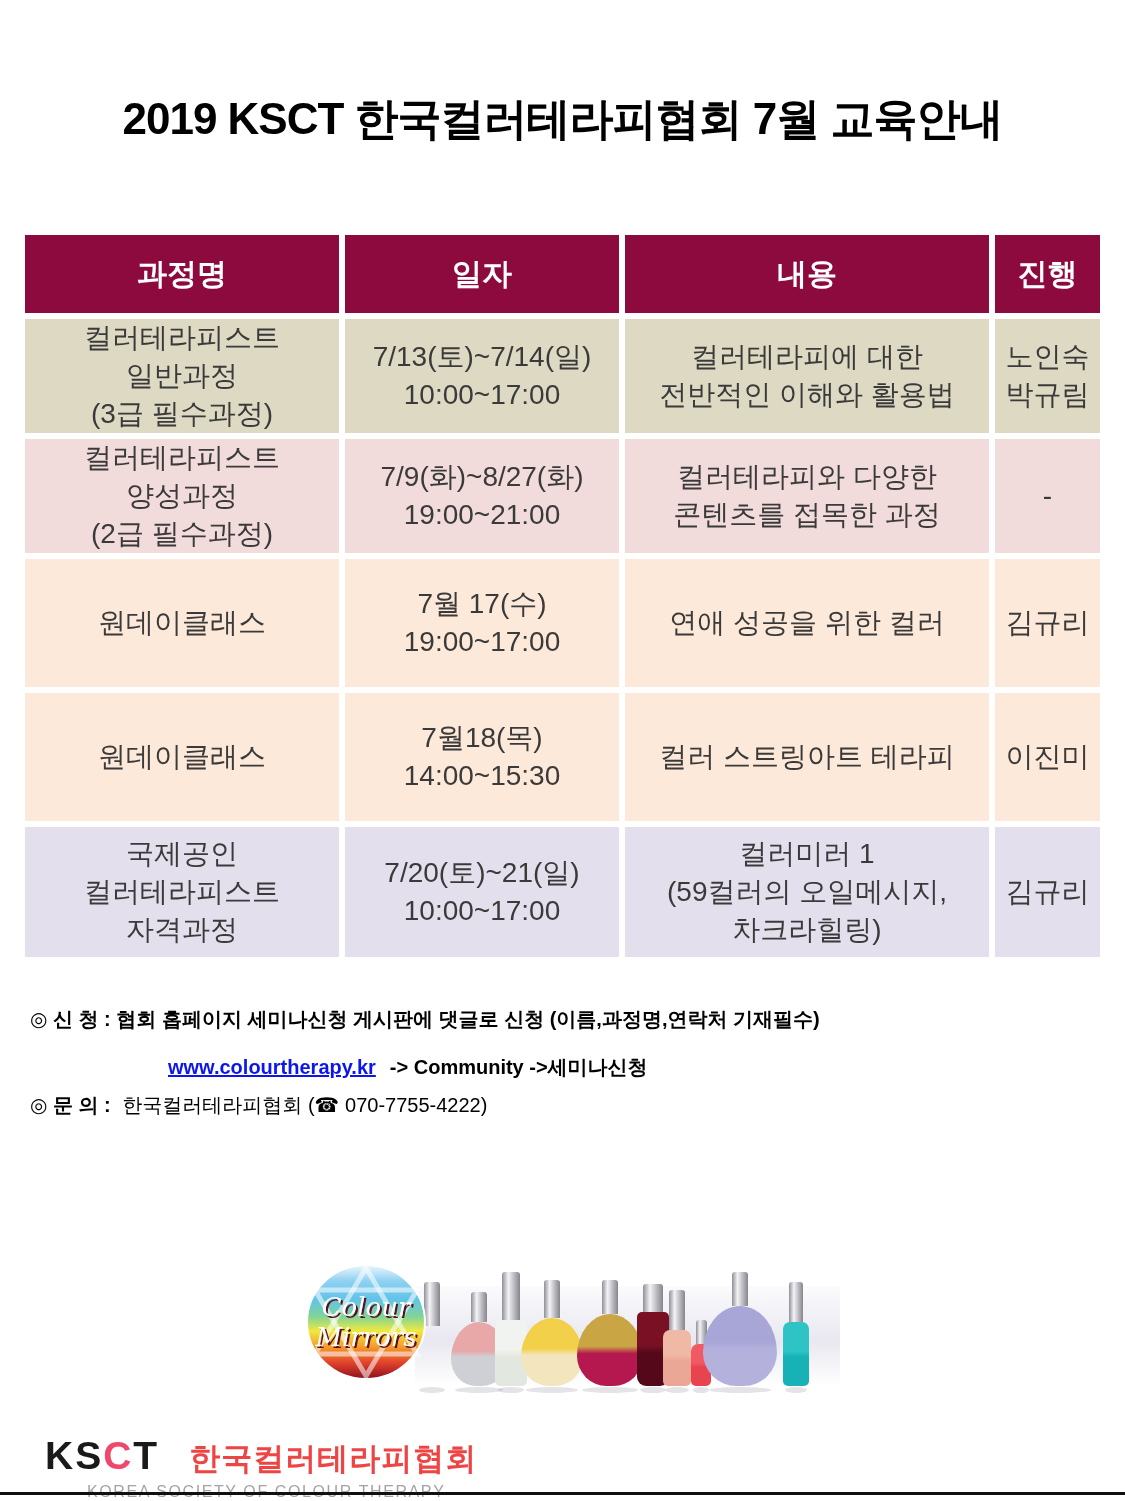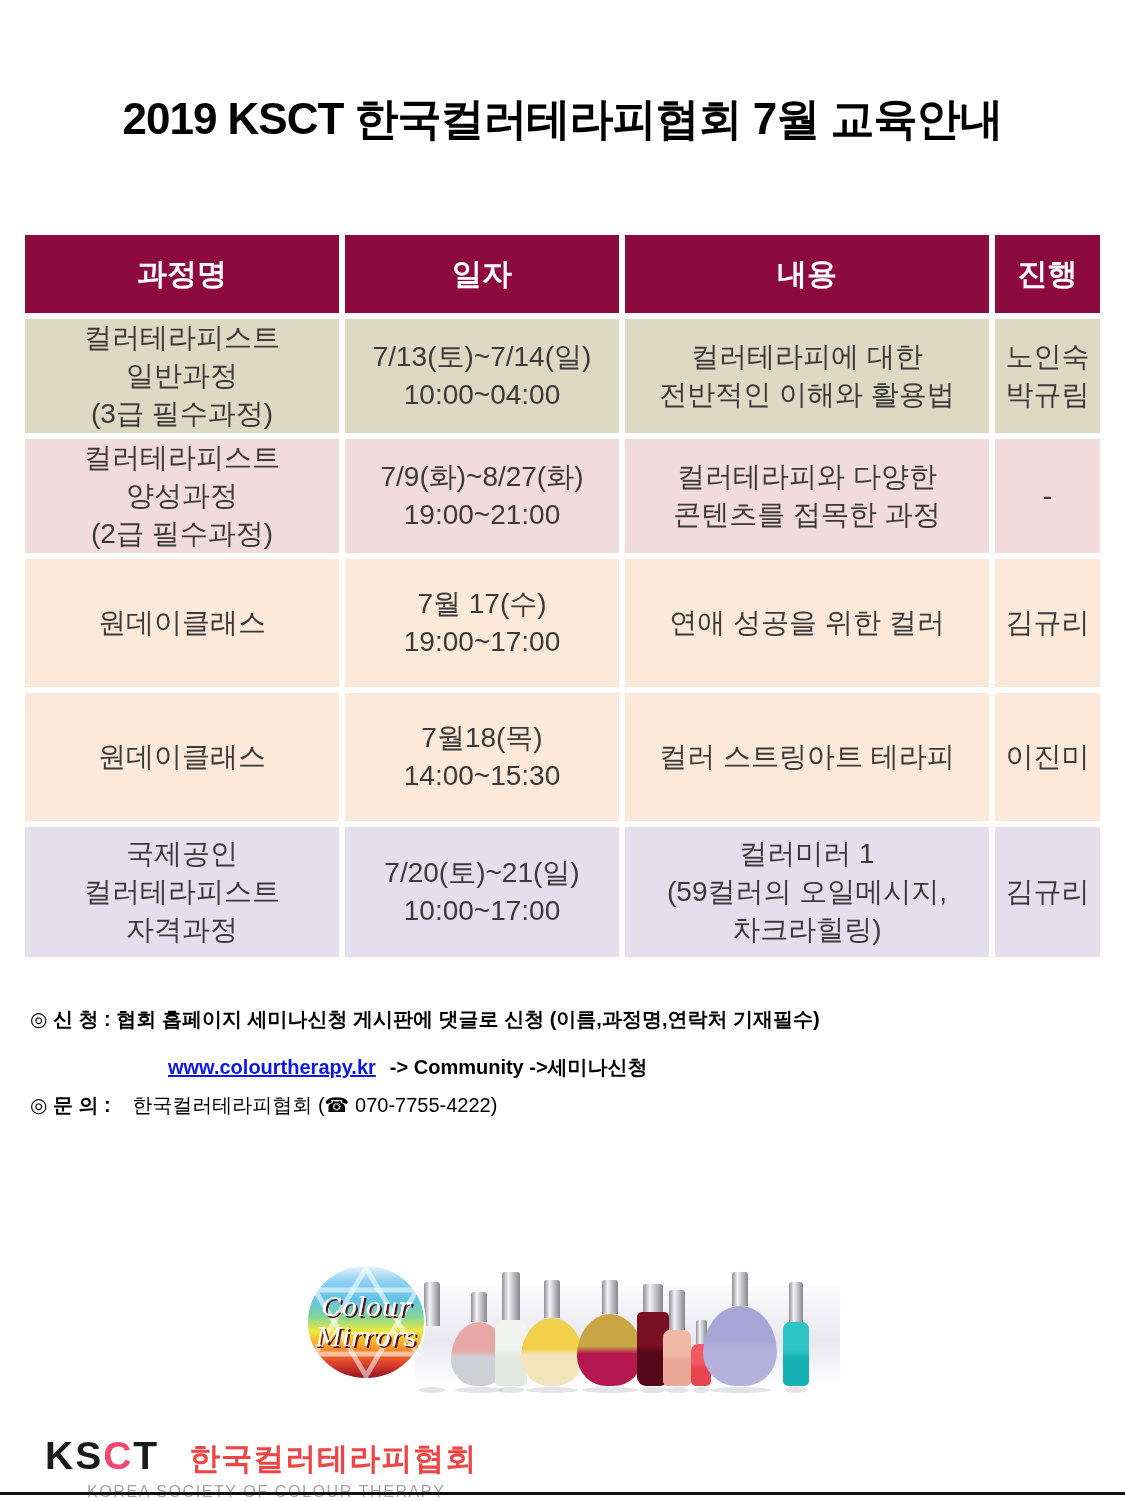--- a/index.html
+++ b/index.html
@@ -33,21 +33,21 @@
   tbody tr:nth-child(3) td{background:var(--row-bg-3);height:128px;}
   tbody tr:nth-child(4) td{background:var(--row-bg-4);height:128px;}
   tbody tr:nth-child(5) td{background:var(--row-bg-5);height:130px;}
   
   .note{position:absolute;font-size:20px;font-weight:bold;color:#000;white-space:nowrap;}
   .note-apply{left:30px;top:1006px;}
   .note-link-line{left:168px;top:1046px;margin-top:8px;}
   .note-link-line a{color:var(--link-color);font-weight:bold;text-decoration:underline;}
   .note-link-suffix{margin-left:14px;}
   .note-contact{left:30px;top:1092px;}
-  .note-contact .plain{font-weight:normal;margin-left:16px;}
+  .note-contact .plain{font-weight:normal;margin-left:6px;}
   
   .figure{position:absolute;left:305px;top:1256px;width:525px;height:140px;}
   .shelf{
     position:absolute;left:110px;right:-10px;top:30px;bottom:10px;
     background:linear-gradient(180deg,#fbfbfd 0%,#e9e8f0 55%,#ffffff 100%);
   }
   .cm-logo{position:absolute;left:0;top:6px;}
   .bottles{position:absolute;left:0;top:0;right:0;bottom:0;}
   .bottle{position:absolute;bottom:10px;}
   .bottle .cap{
@@ -98,21 +98,21 @@
         <th>내용</th>
         <th>진행</th>
       </tr>
     </thead>
     <tbody>
       <tr>
         <td>컬러테라피스트
 일반과정
 (3급 필수과정)</td>
         <td>7/13(토)~7/14(일)
-10:00~04:00</td>
+10:00~17:00</td>
         <td>컬러테라피에 대한
 전반적인 이해와 활용법</td>
         <td>노인숙
 박규림</td>
       </tr>
       <tr>
         <td>컬러테라피스트
 양성과정
 (2급 필수과정)</td>
         <td>7/9(화)~8/27(화)

